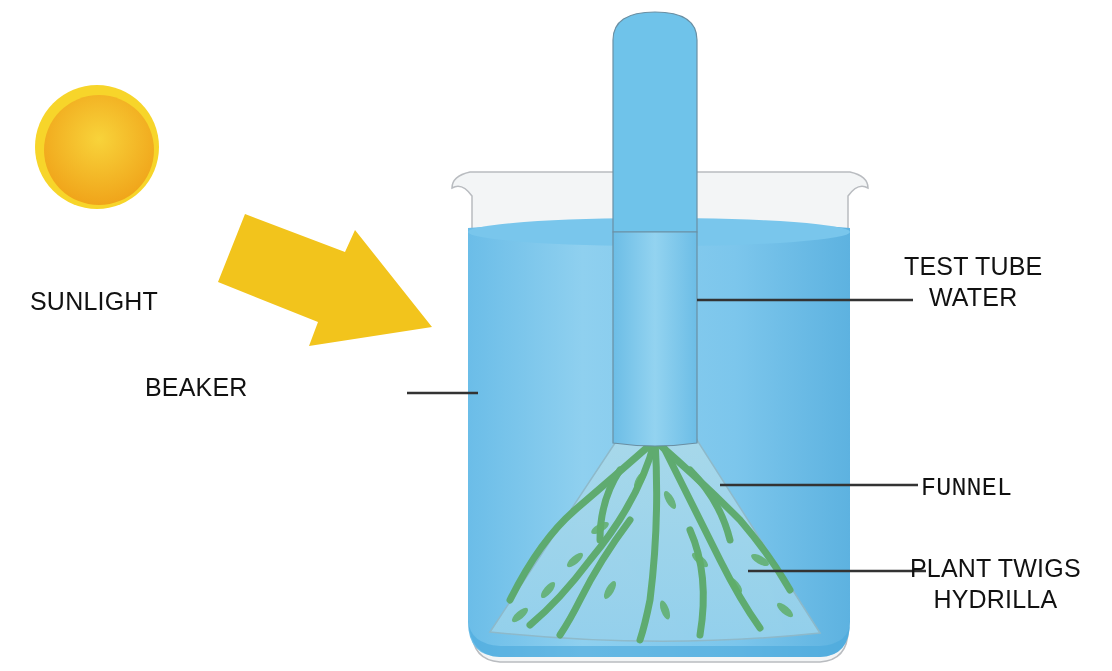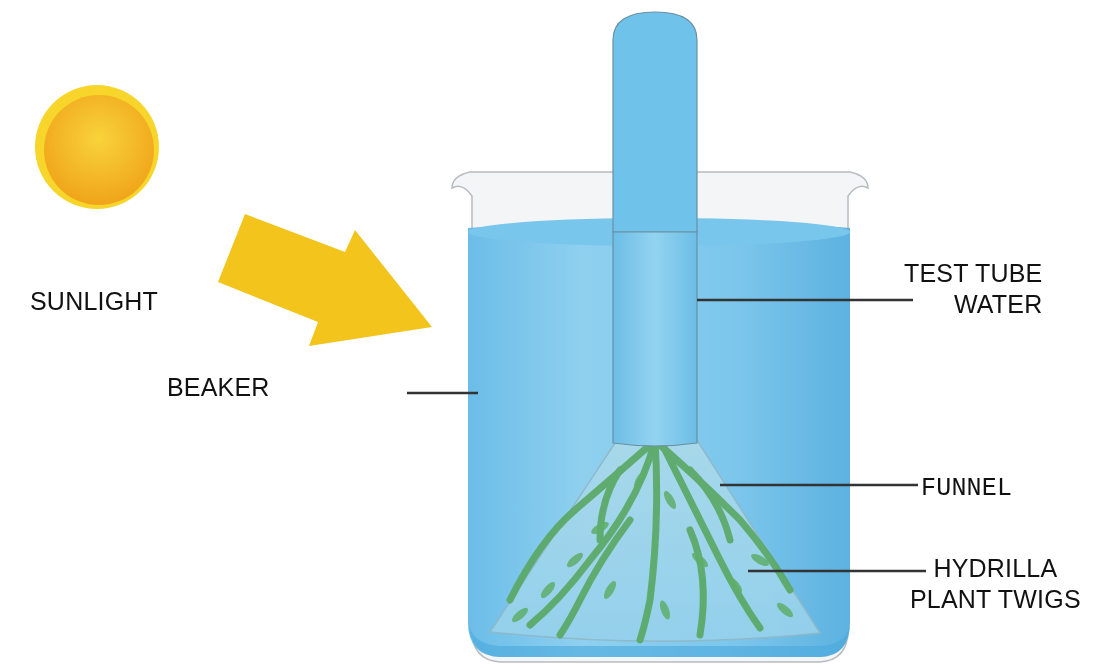--- a/index.html
+++ b/index.html
@@ -91,29 +91,29 @@
     <line x1="697" y1="300" x2="913" y2="300"></line>
     <line x1="720" y1="485" x2="918" y2="485"></line>
     <line x1="748" y1="571" x2="926" y2="571"></line>
   </g>
 </svg>
 
 <div class="label" style="left:30px; top:286px;">
   <span>SUNLIGHT</span>
 </div>
 
-<div class="label" style="left:167px; top:372px;">
+<div class="label" style="left:145px; top:372px;">
   <div>BEAKER</div>
 </div>
 
-<div class="label" style="left:904px; top:258px;text-align:right;">
+<div class="label" style="left:904px; top:251px;">
   <div>TEST TUBE</div>
   <div>WATER</div>
 </div>
 
 <div class="label" style="left:921px; top:473px;font-family:Liberation Mono, monospace;">
   <span>FUNNEL</span>
 </div>
 
 <div class="label" style="left:910px; top:553px;">
+  <div>PLANT TWIGS</div>
   <div>HYDRILLA</div>
-  <div>PLANT TWIGS</div>
 </div>
 
 </body></html>

